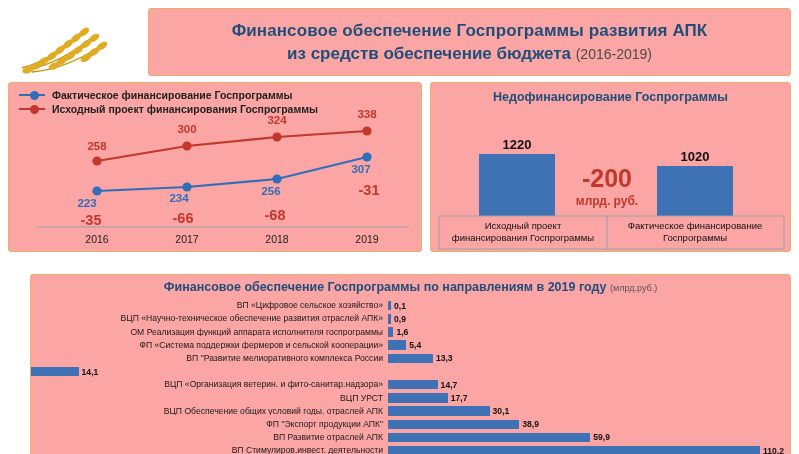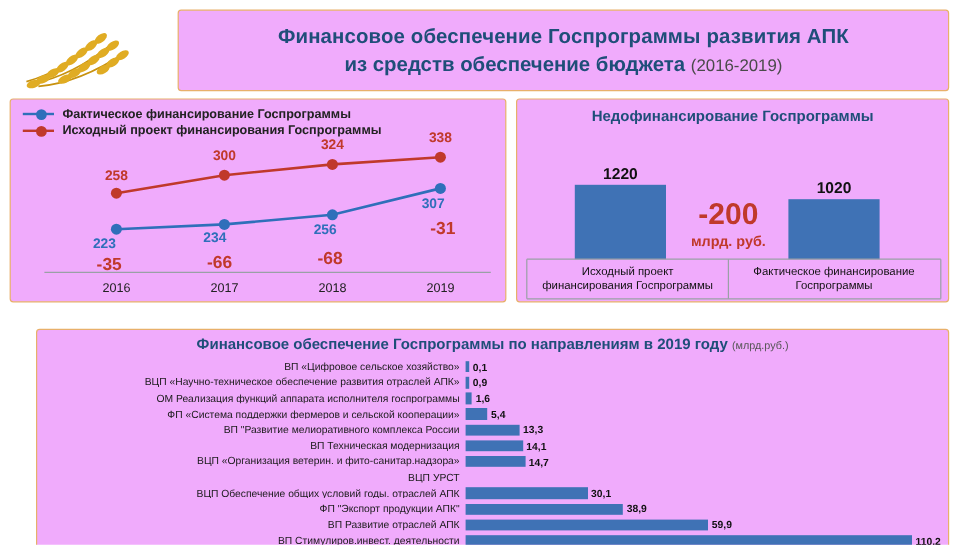--- a/index.html
+++ b/index.html
@@ -6,21 +6,21 @@
   body{
     width:799px;height:454px;
     background:#ffffff;
     font-family:"Liberation Sans", sans-serif;
     color:#1f2a44;
     overflow:hidden;
     position:relative;
   }
   .panel{
     position:absolute;
-    background:#f0abfc;
+    background:#fca5a5;
     border:1px solid #e8b06a;
     border-radius:3px;
     box-sizing:border-box;
   }
 
   
   #header{
     left:148px;top:8px;width:643px;height:68px;
     border:1px solid #e8b06a;
     display:flex;flex-direction:column;align-items:center;justify-content:center;
@@ -232,35 +232,38 @@
         </div>
       </div>
       <div class="hb-row">
         <div class="hb-label">ВП "Развитие мелиоративного комплекса России</div>
         <div class="hb-barwrap">
           <div class="hb-bar" style="width: 44.8966px; background: rgb(63, 114, 181);"></div>
           <span class="hb-val">13,3</span>
         </div>
       </div>
       <div class="hb-row">
-        <div class="hb-label">ВП Техническая модернизация</div>
         <div class="hb-barwrap">
           <div class="hb-bar" style="width: 47.5971px; background: rgb(63, 114, 181);"></div>
           <span class="hb-val">14,1</span>
         </div>
       </div>
       <div class="hb-row">
         <div class="hb-label">ВЦП «Организация ветерин. и фито-санитар.надзора»</div>
         <div class="hb-barwrap">
           <div class="hb-bar" style="width: 49.6225px; background: rgb(63, 114, 181);"></div>
           <span class="hb-val">14,7</span>
         </div>
       </div>
       <div class="hb-row">
         <div class="hb-label">ВЦП УРСТ</div>
+        <div class="hb-barwrap">
+          <div class="hb-bar" style="width: 59.7495px; background: rgb(63, 114, 181);"></div>
+          <span class="hb-val">17,7</span>
+        </div>
       </div>
       <div class="hb-row">
         <div class="hb-label">ВЦП Обеспечение общих условий годы. отраслей АПК</div>
         <div class="hb-barwrap">
           <div class="hb-bar" style="width: 101.608px; background: rgb(63, 114, 181);"></div>
           <span class="hb-val">30,1</span>
         </div>
       </div>
       <div class="hb-row">
         <div class="hb-label">ФП "Экспорт продукции АПК"</div>

